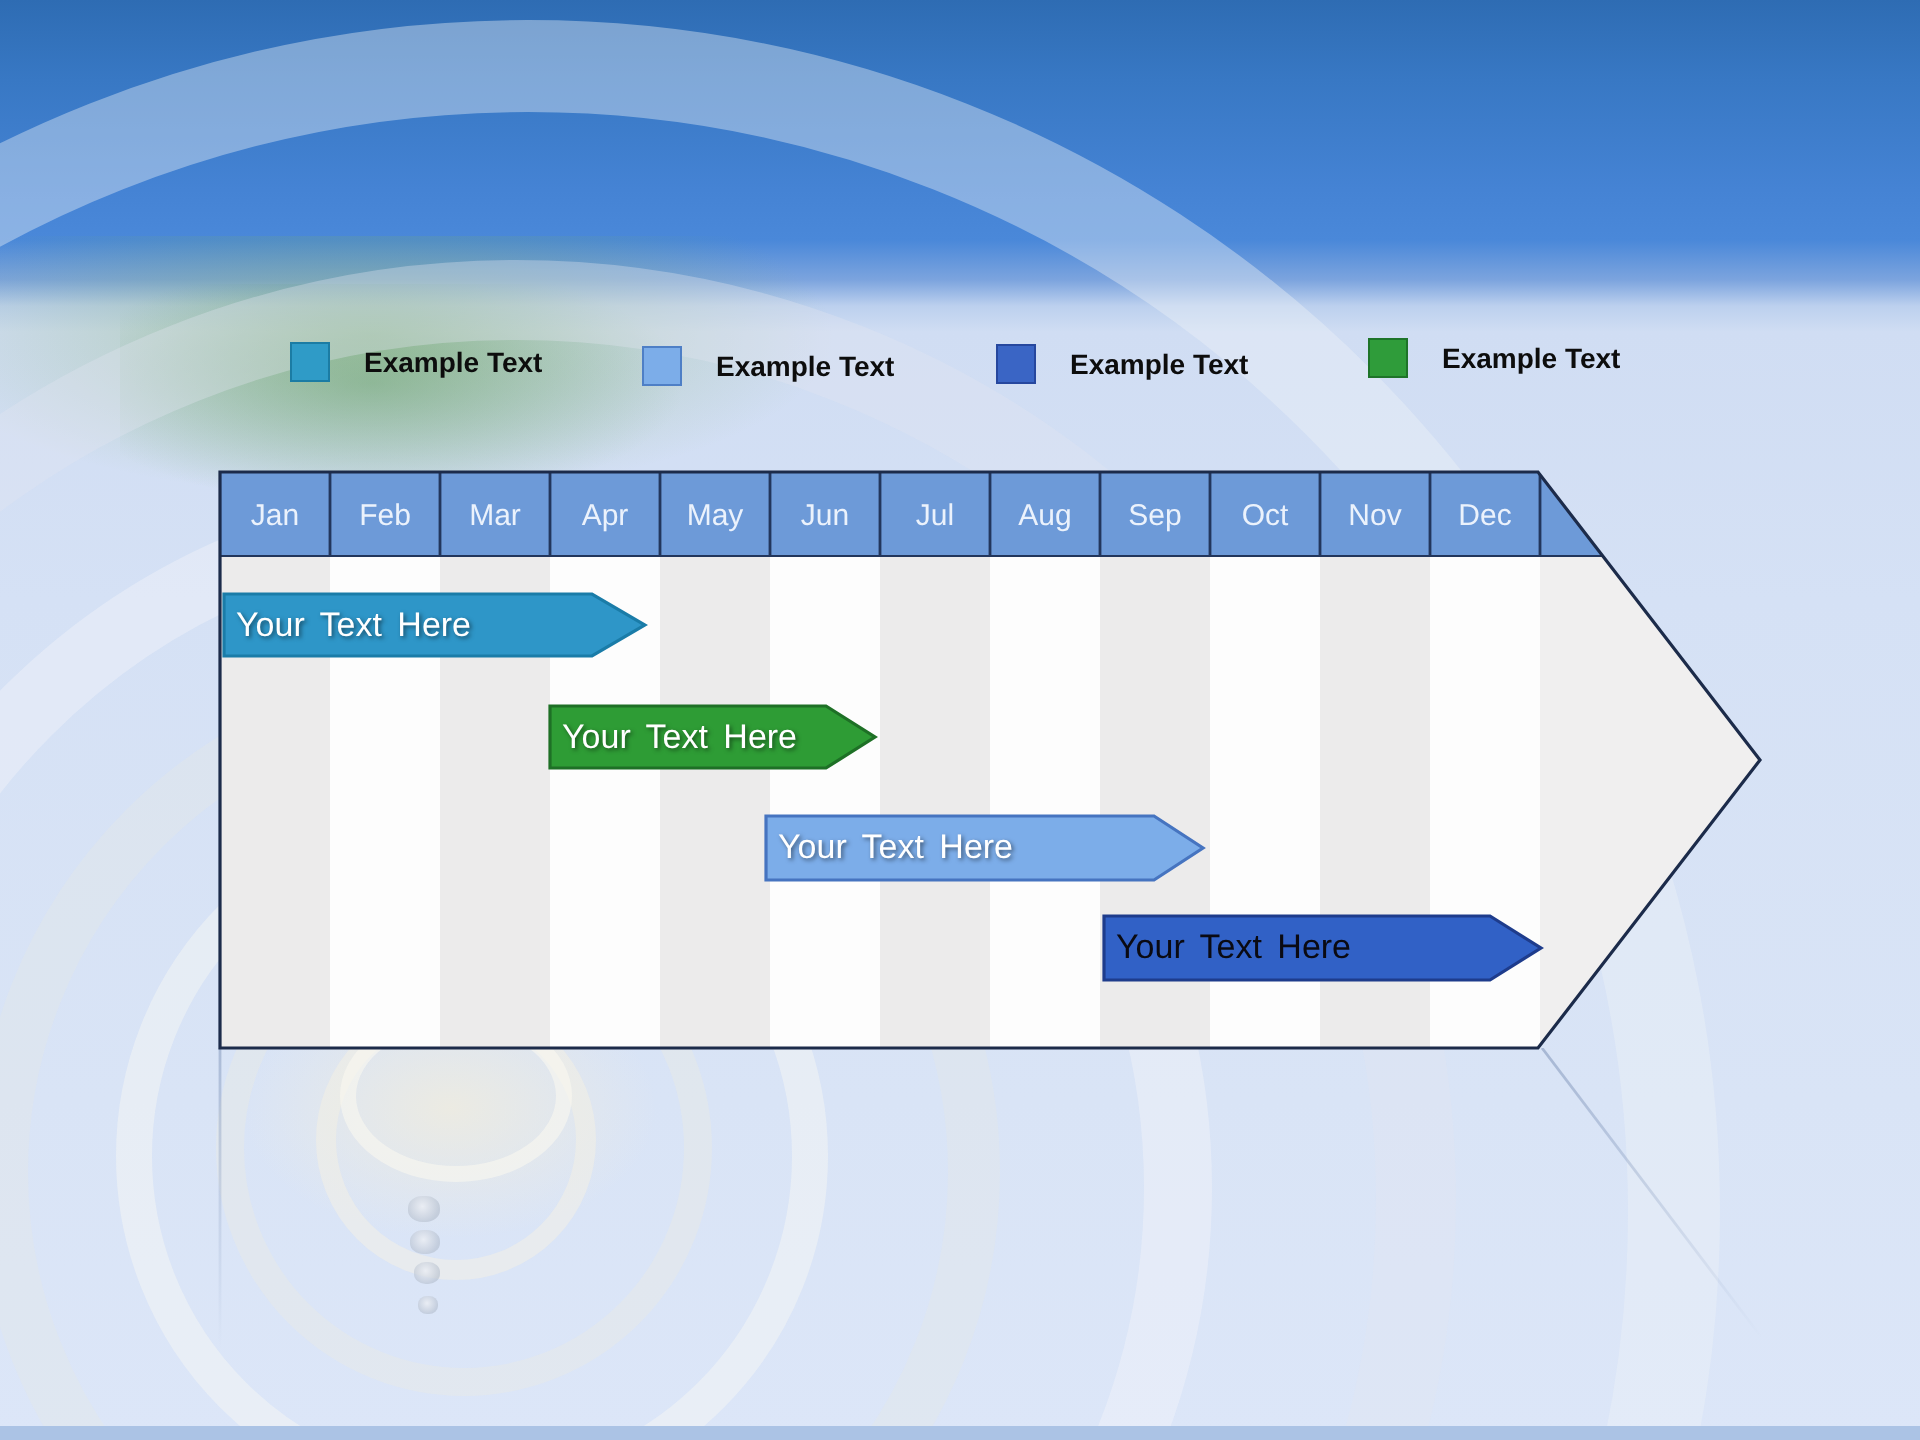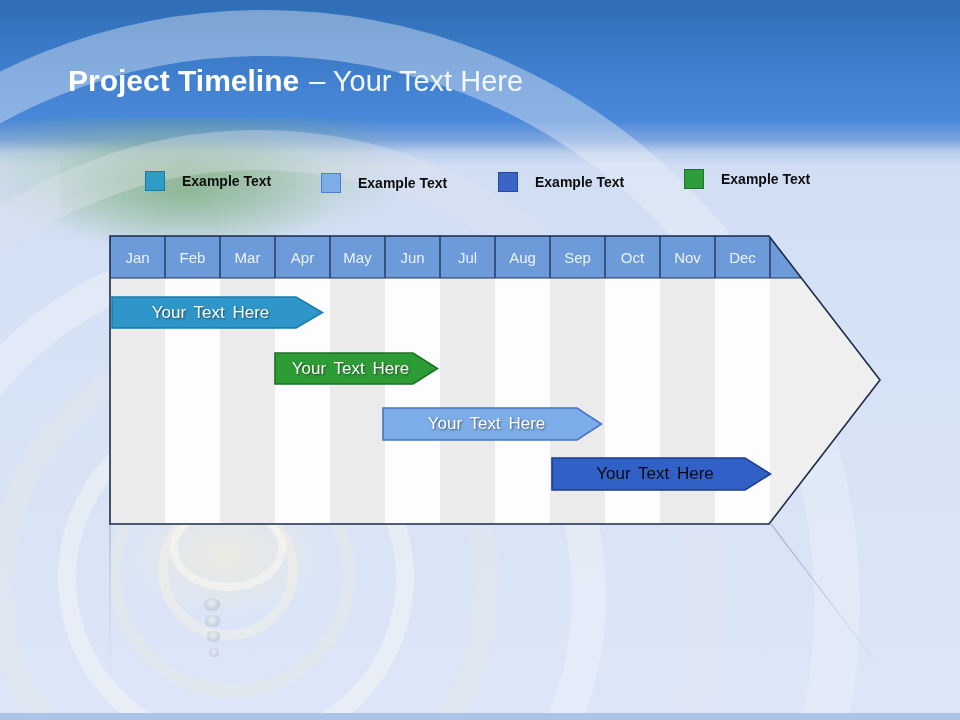--- a/index.html
+++ b/index.html
@@ -48,21 +48,21 @@
   .leg svg{flex:0 0 auto;}
   .leg-label{margin-left:17px;font-size:14px;font-weight:700;color:#0D0D0D;line-height:20px;white-space:nowrap;}
   
   .tl{position:absolute;left:105px;top:233px;z-index:2;}
   .month{font-family:"Liberation Sans",sans-serif;font-size:15px;fill:#EBF2FC;text-anchor:middle;}
   .ca{fill:#ECEBEB;}
   .cb{fill:#FDFDFD;}
   
   .bar{position:absolute;z-index:4;}
   .bar svg{position:absolute;left:0;top:0;}
-  .bar-label{position:absolute;top:0;text-align:center;font-size:17px;word-spacing:3px;white-space:nowrap;}
+  .bar-label{position:absolute;top:0;text-align:left;font-size:17px;word-spacing:3px;white-space:nowrap;}
   .lightTxt{color:#FFFFFF;text-shadow:1px 1px 2px rgba(0,0,0,.5);}
   .darkTxt{color:#0A0A12;}
   .b1{left:111px;top:296px;width:213px;height:33px;}
   .b1 .bar-label{left:7px;width:185px;line-height:33px;}
   .b2{left:274px;top:352px;width:165px;height:33px;}
   .b2 .bar-label{left:7px;width:139px;line-height:33px;}
   .b3{left:382px;top:407px;width:221px;height:34px;}
   .b3 .bar-label{left:7px;width:195px;line-height:34px;}
   .b4{left:551px;top:457px;width:221px;height:34px;}
   .b4 .bar-label{left:7px;width:194px;line-height:34px;}
@@ -99,21 +99,20 @@
       </linearGradient>
       <linearGradient id="gd" gradientUnits="userSpaceOnUse" x1="671" y1="0" x2="781" y2="145">
         <stop offset="0" stop-color="#7E93B8" stop-opacity="0.55"></stop>
         <stop offset="1" stop-color="#7E93B8" stop-opacity="0"></stop>
       </linearGradient>
     </defs>
     <line x1="10" y1="0" x2="10" y2="150" stroke="url(#gv)" stroke-width="1.4"></line>
     <line x1="671" y1="0" x2="781" y2="145" stroke="url(#gd)" stroke-width="1.4"></line>
   </svg>
 
-  <h1 class="title"><span class="t-bold">Project Timeline</span><span class="t-rest">– Your Text Here</span></h1>
 
   <div class="leg l1">
     <svg width="20" height="20">
       <rect x="0.5" y="0.5" width="19" height="19" fill="#2F9BC7" stroke="#1B7CA4"></rect>
     </svg>
     <span class="leg-label">Example Text</span>
   </div>
   <div class="leg l2">
     <svg width="20" height="20">
       <rect x="0.5" y="0.5" width="19" height="19" fill="#7CADE9" stroke="#4E7FC6"></rect>

